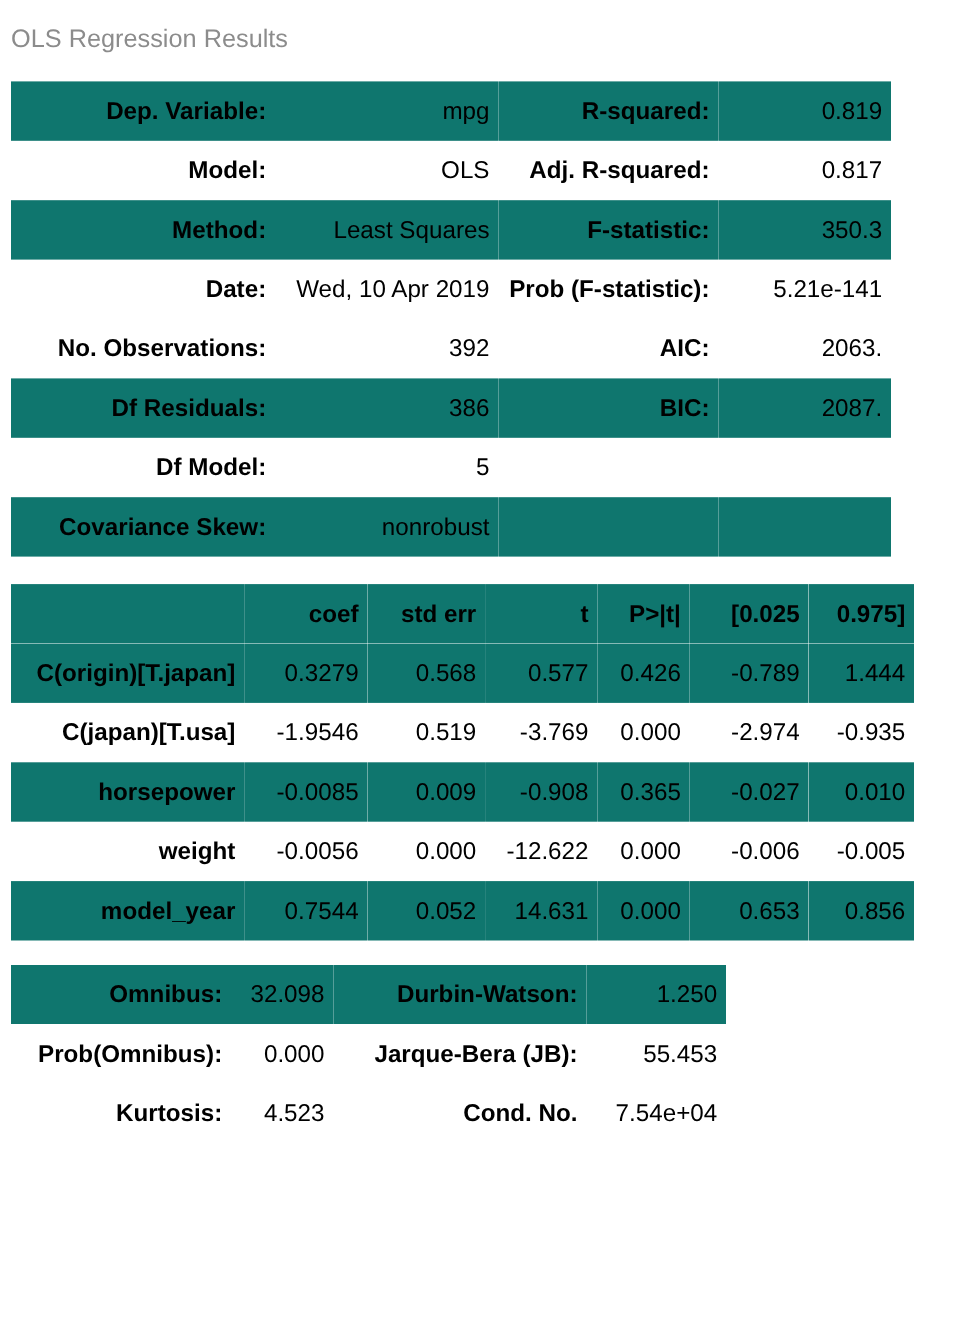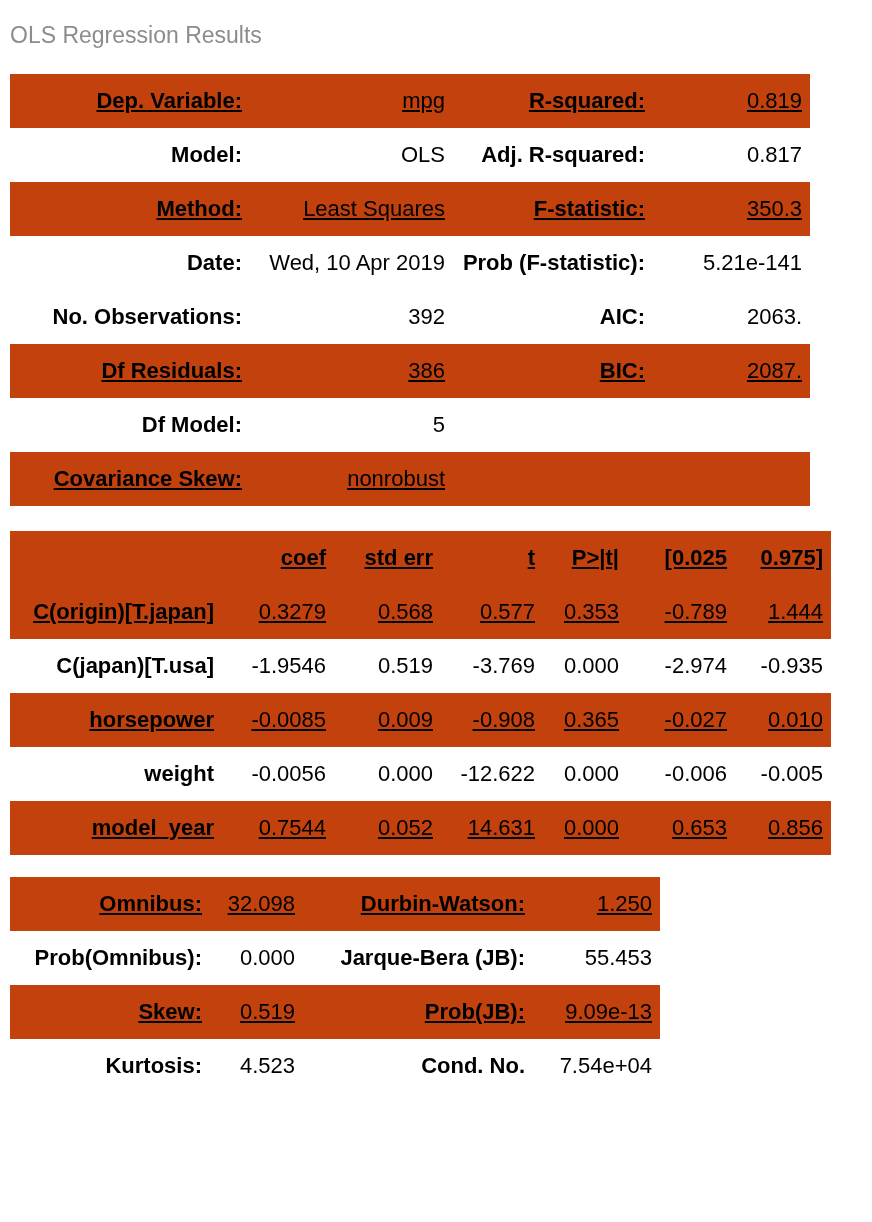--- a/index.html
+++ b/index.html
@@ -22,21 +22,21 @@
   }
   table {
     border-collapse: collapse;
     table-layout: fixed;
     border: none;
   }
   .t1 { width: 800px; margin-bottom: 25px; }
   .t2 { width: 821px; margin-bottom: 22px; }
   .t3 { width: 650px; }
   tr { height: 54px; }
-  tr.odd { background: #c2410c; text-decoration: underline; }
+  tr.odd { background: #0f766e; }
   th, td {
     font-size: 22px;
     text-align: right;
     vertical-align: middle;
     padding: 0 8px 0 0;
     box-sizing: border-box;
     overflow: hidden;
     white-space: nowrap;
   }
   th { font-weight: bold; }
@@ -126,21 +126,21 @@
         <th>t</th>
         <th>P&gt;|t|</th>
         <th>[0.025</th>
         <th>0.975]</th>
       </tr>
       <tr class="odd">
         <th>C(origin)[T.japan]</th>
         <td>0.3279</td>
         <td>0.568</td>
         <td>0.577</td>
-        <td>0.353</td>
+        <td>0.426</td>
         <td>-0.789</td>
         <td>1.444</td>
       </tr>
       <tr>
         <th>C(japan)[T.usa]</th>
         <td>-1.9546</td>
         <td>0.519</td>
         <td>-3.769</td>
         <td>0.000</td>
         <td>-2.974</td>
@@ -189,26 +189,20 @@
         <td>32.098</td>
         <th>Durbin-Watson:</th>
         <td>1.250</td>
       </tr>
       <tr>
         <th>Prob(Omnibus):</th>
         <td>0.000</td>
         <th>Jarque-Bera (JB):</th>
         <td>55.453</td>
       </tr>
-      <tr class="odd">
-        <th>Skew:</th>
-        <td>0.519</td>
-        <th>Prob(JB):</th>
-        <td>9.09e-13</td>
-      </tr>
       <tr>
         <th>Kurtosis:</th>
         <td>4.523</td>
         <th>Cond. No.</th>
         <td>7.54e+04</td>
       </tr>
     </tbody>
   </table>
 
 </div>

